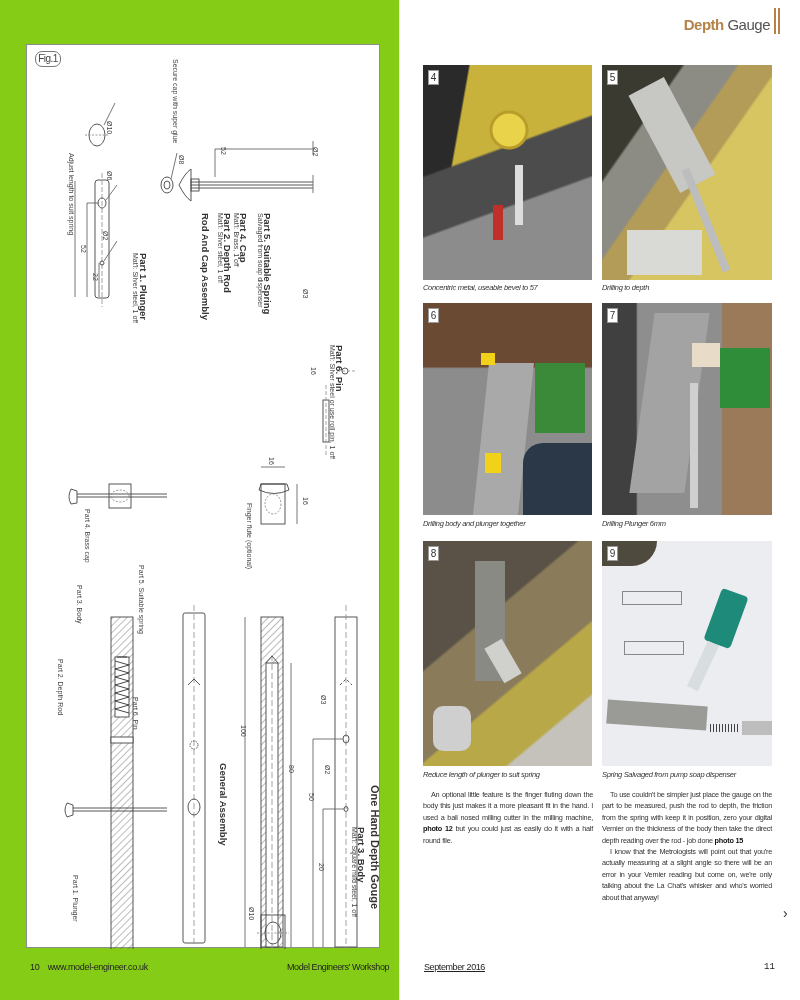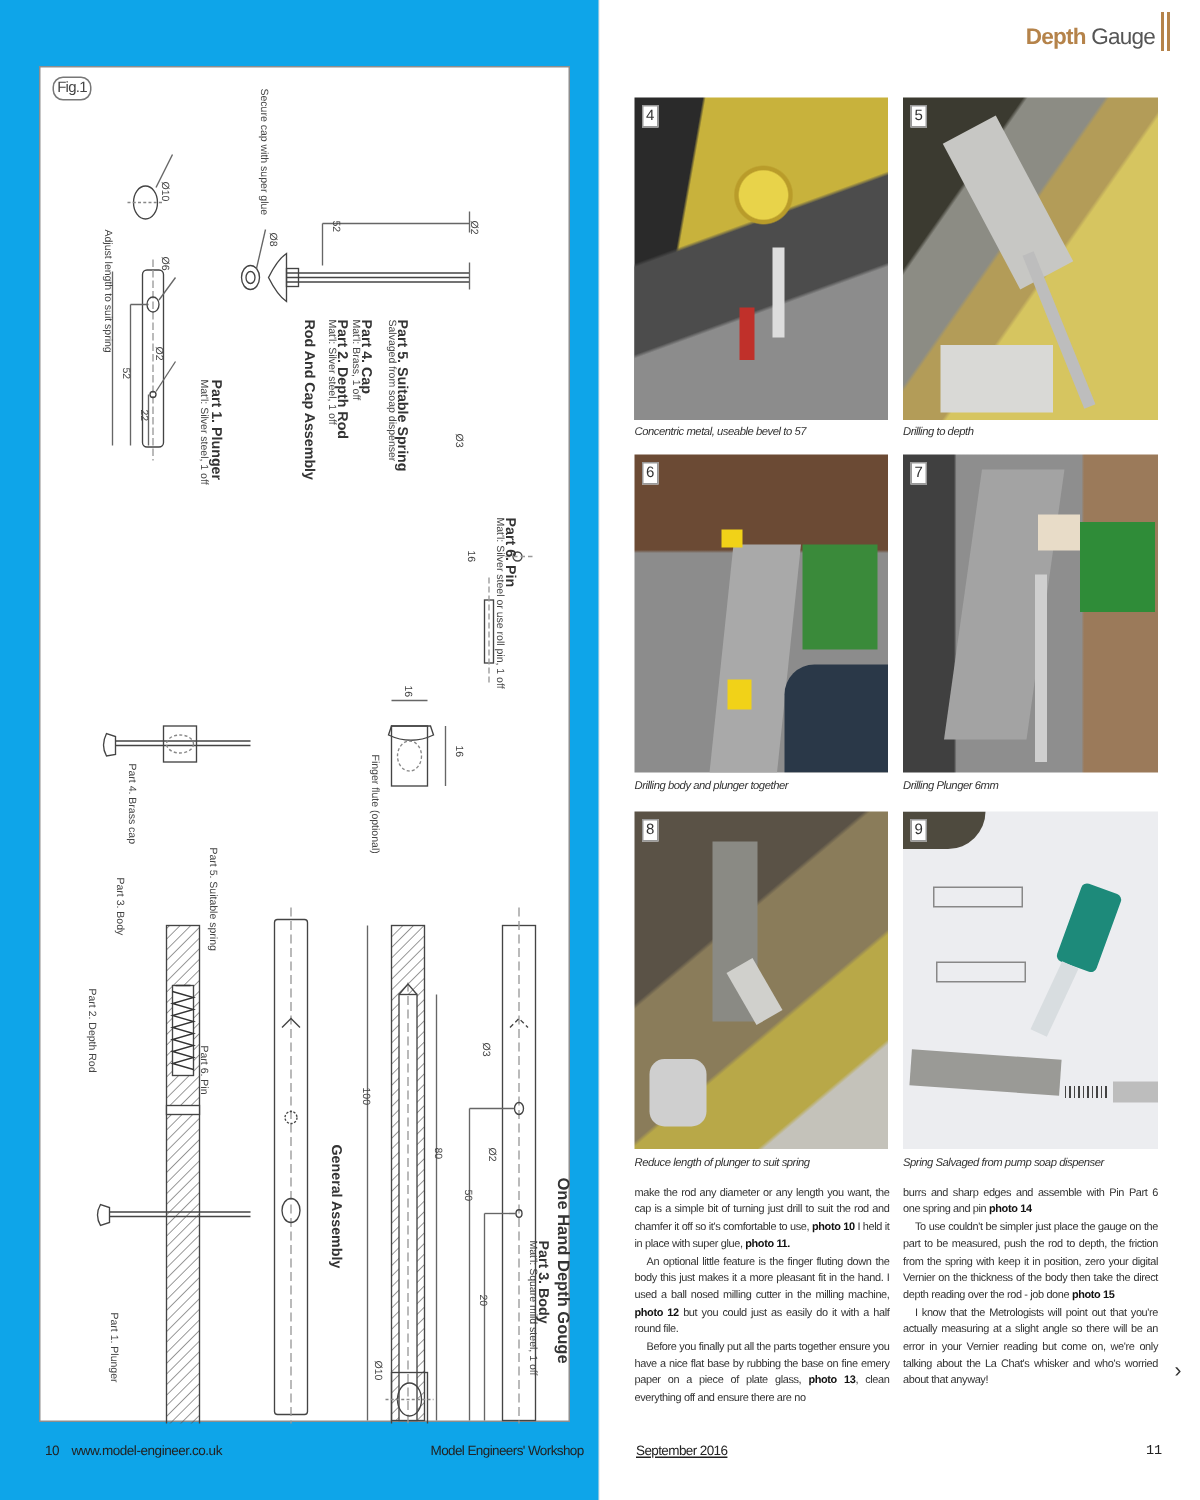--- a/index.html
+++ b/index.html
@@ -1,20 +1,20 @@
 <!DOCTYPE html>
 <html><head>
 <meta charset="utf-8">
 <style>
   * { box-sizing: border-box; margin: 0; padding: 0; }
   html, body { width: 800px; height: 1000px; background: #ffffff; overflow: hidden; }
   body { position: relative; font-family: "Liberation Sans", sans-serif; color: #222; }
 
   
-  .left-page { position: absolute; left: 0; top: 0; width: 481px; height: 1000px; background: #0ea5e9; }
+  .left-page { position: absolute; left: 0; top: 0; width: 481px; height: 1000px; background: #84cc16; }
   .fig-frame { position: absolute; left: 26px; top: 44px; width: 354px; height: 904px; border: 1.5px solid #8d8d8d; background: #fff; }
   .fig-label { position: absolute; left: 8px; top: 6px; width: 26px; height: 16px; border: 1px solid #777; border-radius: 7px;
                font-family: "Liberation Sans Narrow", "Liberation Sans", sans-serif; font-size: 10px; line-height: 14px; text-align: center; color: #444; letter-spacing: -0.5px; }
   .drawing { position: absolute; left: 0; top: 0; width: 354px; height: 904px; }
   .rot { position: absolute; transform-origin: 0 0; transform: rotate(90deg); white-space: nowrap; color: #333; }
   .rot.title { font-weight: bold; font-size: 9.5px; }
   .rot.sub { font-size: 7px; color: #444; }
   .rot.lbl { font-size: 7px; color: #444; }
   .rot.big { font-weight: bold; font-size: 11px; }
 
@@ -268,27 +268,24 @@
     <div style="position:absolute; left:110px; top:50px; width:28px; height:55px; background:#1d8a7a; border-radius:4px; transform:rotate(20deg);"></div>
     <div style="position:absolute; left:95px; top:100px; width:12px; height:50px; background:#d8dde0; transform:rotate(25deg);"></div>
     <div style="position:absolute; left:5px; top:162px; width:100px; height:24px; background:#9a9a96; transform:rotate(4deg);"></div>
     <div style="position:absolute; left:108px; top:183px; width:28px; height:8px; background: repeating-linear-gradient(90deg, #444 0 1px, transparent 1px 3px);"></div>
     <div style="position:absolute; left:140px; top:180px; width:30px; height:14px; background:#bdbdbd;"></div>
     <div class="num">9</div>
   </div>
   <div class="caption" style="left:202px; top:770px;">Spring Salvaged from pump soap dispenser</div>
 
   <div class="col" style="left:23px; top:789px; width:170px;">
-    <p><span>make the rod any diameter or any length you want, the cap is a simple bit of turning just drill to suit the rod and chamfer it off so it's comfortable to use, </span><b>photo 10</b><span> I held it in place with super glue, </span><b>photo 11.</b></p>
     <p class="ind"><span>An optional little feature is the finger fluting down the body this just makes it a more pleasant fit in the hand. I used a ball nosed milling cutter in the milling machine, </span><b>photo 12</b><span> but you could just as easily do it with a half round file.</span></p>
-    <p class="ind"><span>Before you finally put all the parts together ensure you have a nice flat base by rubbing the base on fine emery paper on a piece of plate glass, </span><b>photo 13</b><span>, clean everything off and ensure there are no</span></p>
   </div>
 
   <div class="col" style="left:202px; top:789px; width:170px;">
-    <p><span>burrs and sharp edges and assemble with Pin Part 6 one spring and pin </span><b>photo 14</b></p>
     <p class="ind"><span>To use couldn't be simpler just place the gauge on the part to be measured, push the rod to depth, the friction from the spring with keep it in position, zero your digital Vernier on the thickness of the body then take the direct depth reading over the rod - job done </span><b>photo 15</b></p>
     <p class="ind"><span>I know that the Metrologists will point out that you're actually measuring at a slight angle so there will be an error in your Vernier reading but come on, we're only talking about the La Chat's whisker and who's worried about that anyway!</span></p>
   </div>
 
   <div class="next-arrow">›</div>
 
 </div>
 
 <div class="footer-right-date">September 2016</div>
 <div class="footer-right-pg">11</div>

